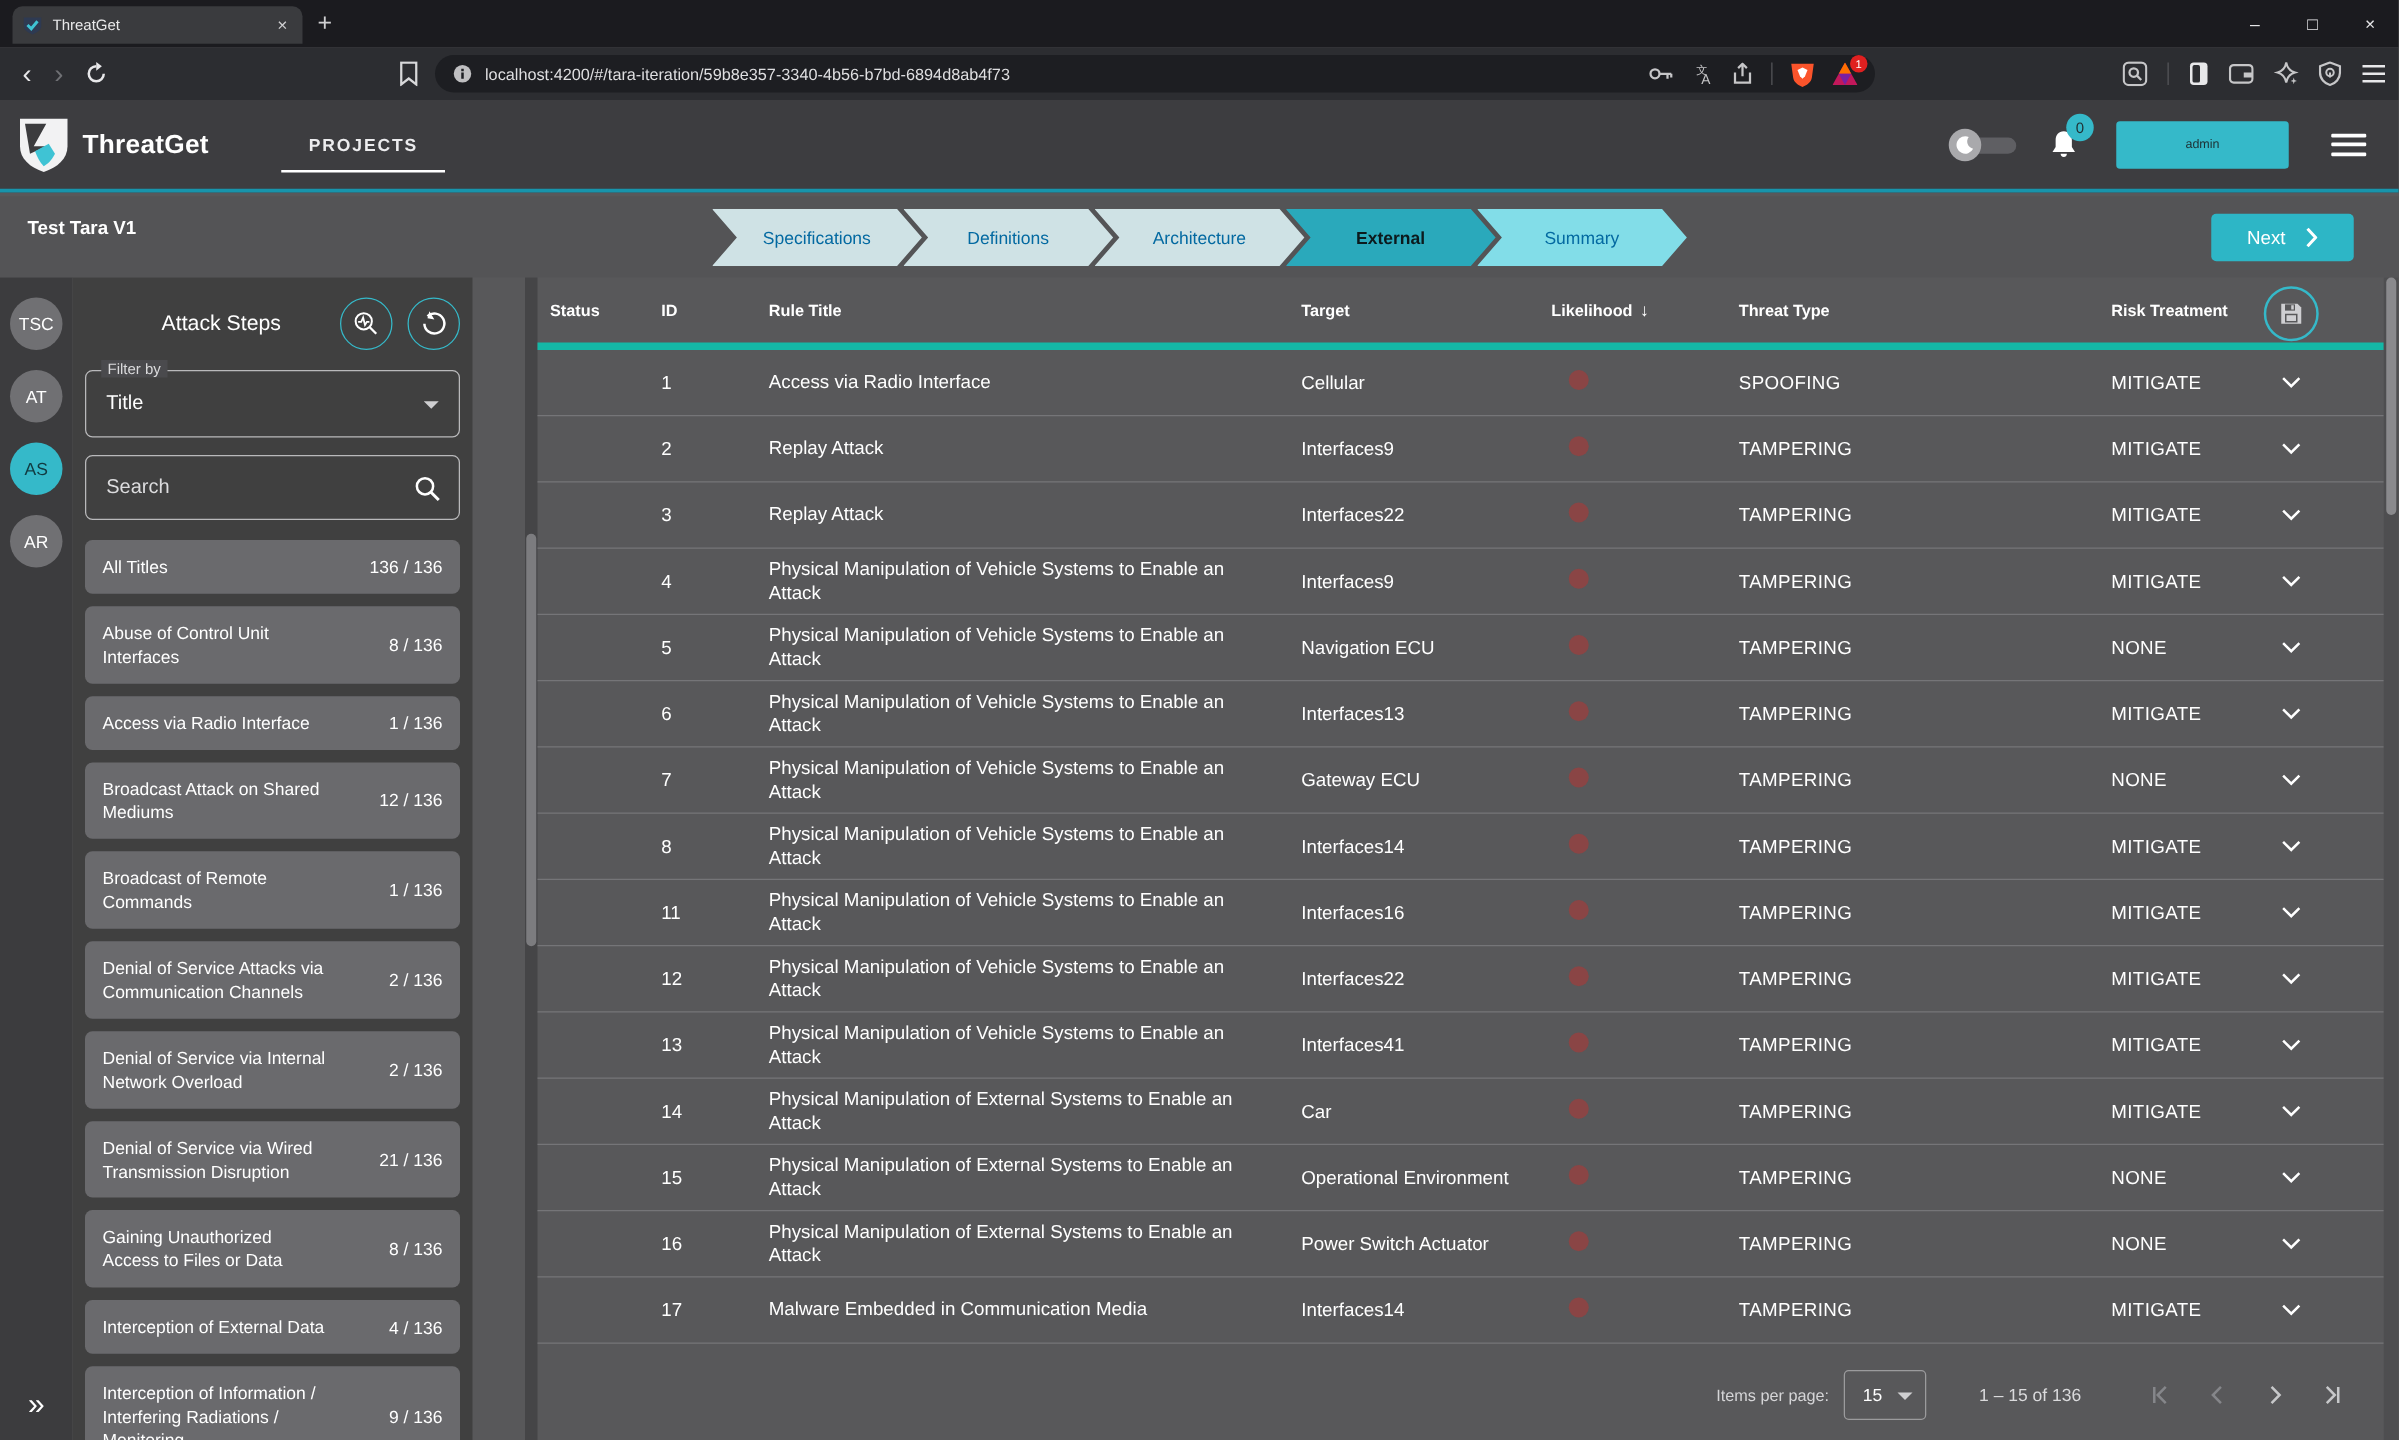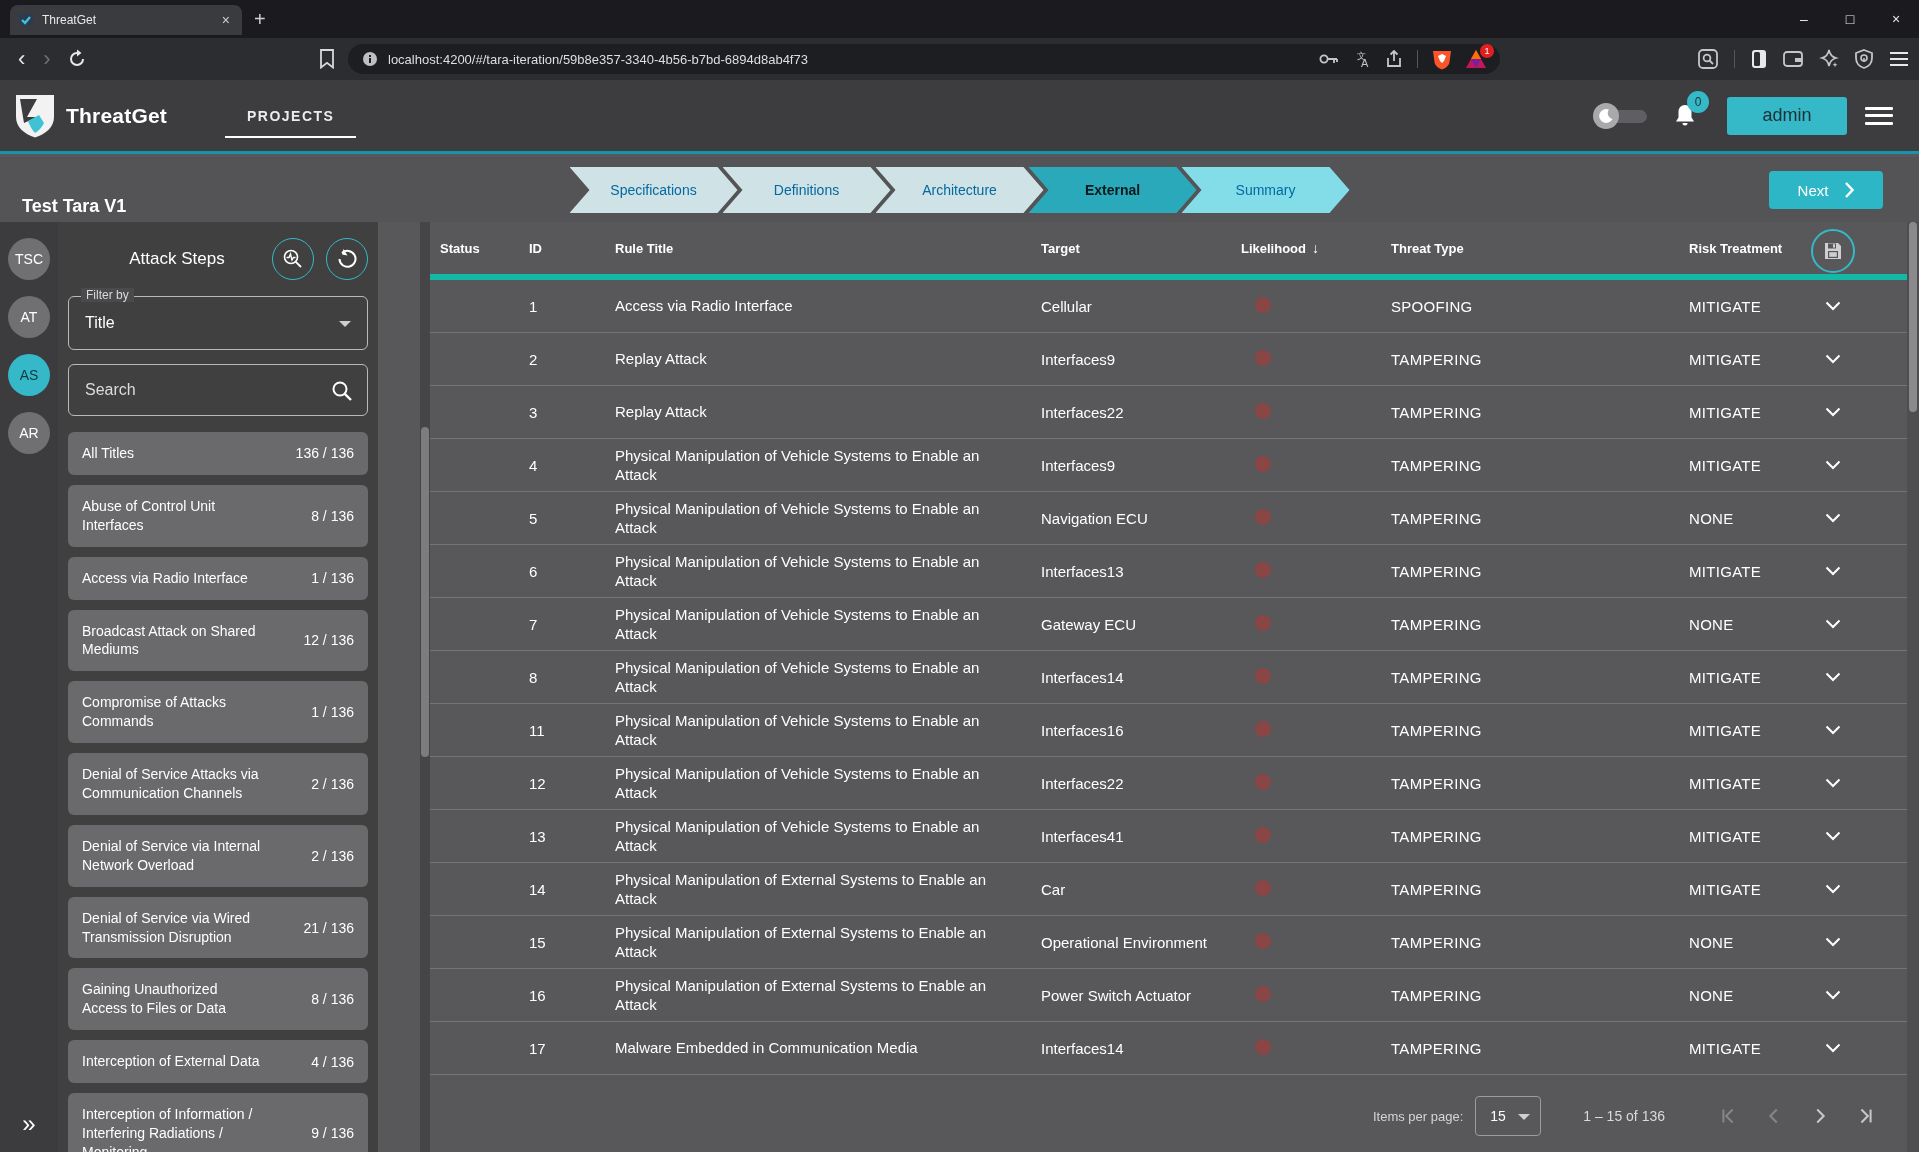--- a/index.html
+++ b/index.html
@@ -42,28 +42,28 @@
   .nav-projects{ margin-left:58px; color:#ececee; font-size:14px; font-weight:bold; letter-spacing:1.5px;
     padding:0 22px 12px 22px; border-bottom:2px solid #fff; transform:translateY(7px); }
   .hdr-right{ position:absolute; right:0; top:0; height:71px; display:flex; align-items:center; }
   .moon-toggle{ position:relative; width:58px; height:28px; margin-right:22px; }
   .moon-toggle .pill{ position:absolute; left:16px; top:8px; width:38px; height:13px; background:#5f5f63; border-radius:7px; }
   .moon-toggle .knob{ position:absolute; left:0; top:1px; width:26px; height:26px; border-radius:50%;
     background:#a9a9ac; display:flex; align-items:center; justify-content:center; }
   .bell-wrap{ position:relative; margin-right:30px; }
   .badge-teal{ position:absolute; top:-12px; right:-12px; width:22px; height:22px; border-radius:50%;
     background:var(--accent,#35b9c9); color:#203234; font-size:12px; text-align:center; line-height:22px; }
-  .admin-btn{ width:120px; height:38px; background:var(--accent,#35b9c9); border:none; border-radius:3px;
-    color:#1d3034; font-size:18px; margin-right:18px; }
+  .admin-btn{ width:138px; height:38px; background:var(--accent,#35b9c9); border:none; border-radius:3px;
+    color:#1d3034; font-size:10px; margin-right:34px; }
   .burger{ width:28px; height:18px; margin-right:26px; display:flex; flex-direction:column; justify-content:space-between; }
   .burger i{ display:block; height:3px; background:#fff; border-radius:1px; }
 
   
   .workflow{ position:absolute; left:0; top:157px; width:100%; height:65px; background:#545456; }
-  .proj-title{ position:absolute; left:22px; top:39px; color:#fff; font-size:18px; font-weight:bold; }
+  .proj-title{ position:absolute; left:22px; top:17px; color:#fff; font-size:15px; font-weight:bold; }
   .steps{ position:absolute; left:50%; top:10px; transform:translateX(-50%); display:flex; height:46px; }
   .step{ height:46px; line-height:46px; padding:0 34px; min-width:168px; text-align:center; font-size:14px;
     color:#0369a1; background:var(--step-inactive,#cfe2e5);
     clip-path:polygon(20px 50%, 0 0, calc(100% - 20px) 0, 100% 50%, calc(100% - 20px) 100%, 0 100%); }
   .step + .step{ margin-left:-15px; }
   .step.active{ background:var(--step-active,#2aa9bb); color:#0c1a1d; font-weight:bold; }
   .step.next{ background:var(--step-next,#82dde8); }
   .next-btn{ position:absolute; right:36px; top:14px; width:114px; height:38px; background:#2db6c6; border:none;
     border-radius:4px; color:#fff; font-size:15px; display:flex; align-items:center; justify-content:center; gap:16px; }
 
@@ -361,21 +361,21 @@
           </div>
           <div class="atk-item">
             <span class="lbl">Access via Radio Interface</span>
             <span class="cnt">1 / 136</span>
           </div>
           <div class="atk-item">
             <span class="lbl">Broadcast Attack on Shared Mediums</span>
             <span class="cnt">12 / 136</span>
           </div>
           <div class="atk-item">
-            <span class="lbl">Compromise of Attacks Commands</span>
+            <span class="lbl">Broadcast of Remote Commands</span>
             <span class="cnt">1 / 136</span>
           </div>
           <div class="atk-item">
             <span class="lbl">Denial of Service Attacks via Communication Channels</span>
             <span class="cnt">2 / 136</span>
           </div>
           <div class="atk-item">
             <span class="lbl">Denial of Service via Internal Network Overload</span>
             <span class="cnt">2 / 136</span>
           </div>

